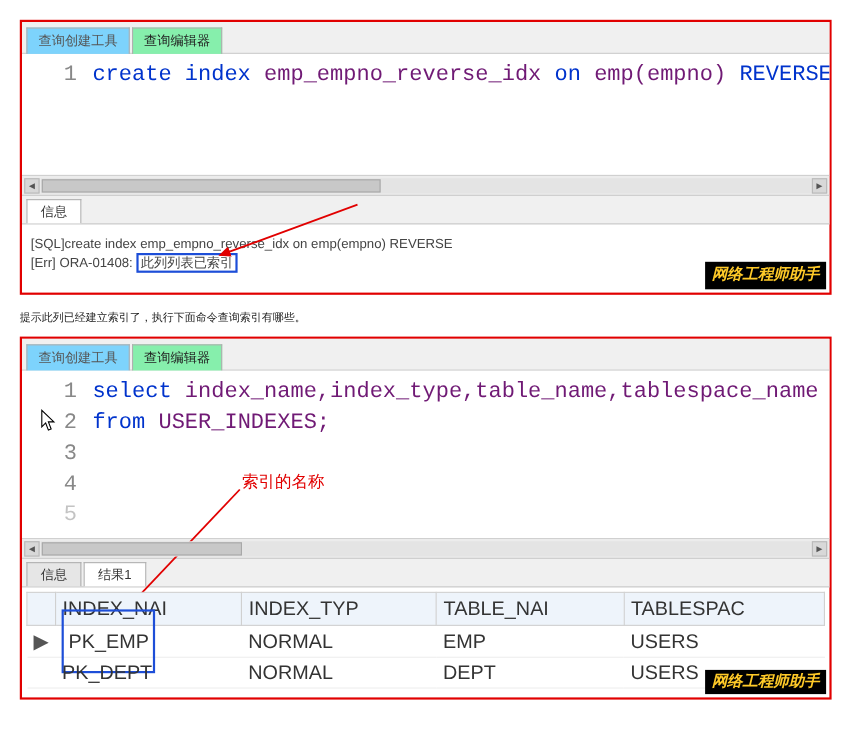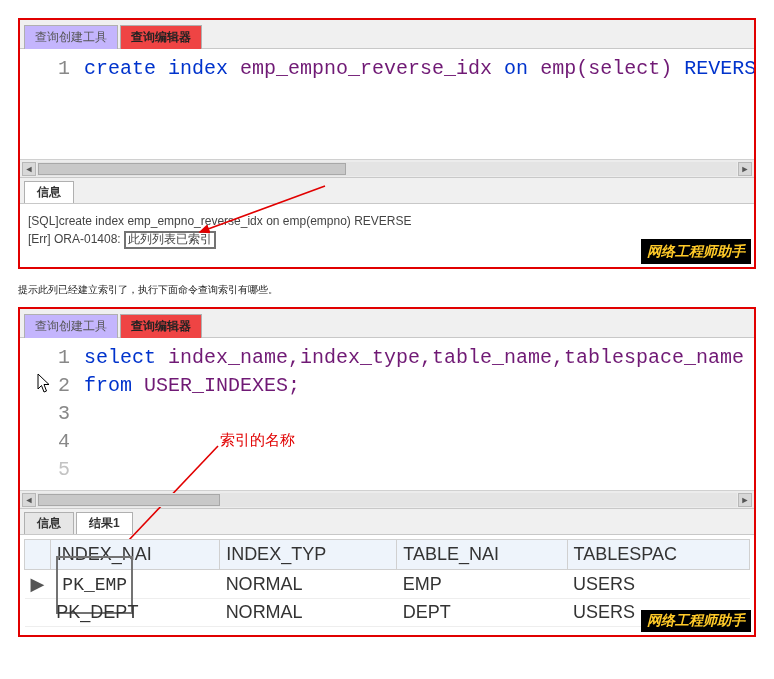--- a/index.html
+++ b/index.html
@@ -22,30 +22,29 @@
     align-items: flex-end;
     padding: 4px 4px 0 4px;
     background: #f0f0f0;
     border-bottom: 1px solid #c8c8c8;
   }
   .tab {
     border: 1px solid #b0b0b0;
     border-bottom: none;
     padding: 3px 10px;
     font-size: 12px;
-    background: #c4b5fd;
+    background: #7dd3fc;
     color: #555;
     margin-right: 2px;
     position: relative;
     top: 1px;
   }
   .tab.active {
-    background: #ef4444;
+    background: #86efac;
     color: #222;
-    font-weight: bold;
   }
   .code-area {
     display: flex;
     background: #fff;
     font-family: Consolas, "Courier New", monospace;
     font-size: 20px;
     line-height: 1.4;
     min-height: 100px;
   }
   .line-numbers {
@@ -95,42 +94,40 @@
     background: #c8c8c8;
     border: 1px solid #a8a8a8;
   }
   .sub-tabs {
     display: flex;
     align-items: flex-end;
     padding: 3px 4px 0 4px;
     border-top: 1px solid #c8c8c8;
     border-bottom: 1px solid #c8c8c8;
     background: #f0f0f0;
-    font-weight: bold;
   }
   .sub-tab {
     border: 1px solid #b0b0b0;
     border-bottom: none;
     padding: 2px 12px;
     font-size: 12px;
     background: #fff;
     color: #333;
     margin-right: 2px;
   }
   .msg-area {
     padding: 8px 8px 10px 8px;
     font-size: 12px;
     color: #444;
     line-height: 1.5;
     position: relative;
   }
   .red-box {
-    border: 2px solid #737373;
+    border: 2px solid #1d4ed8;
     padding: 0 2px;
-    font-family: Liberation Mono, monospace;
   }
   .watermark {
     position: absolute;
     right: 3px;
     bottom: 3px;
     background: #000;
     color: #ffca28;
     font-size: 14px;
     font-family: "SimHei","Microsoft YaHei";
     font-weight: bold;
@@ -192,21 +189,21 @@
 <div class="panel" style="margin-bottom:0;">
   <div class="tabs">
     <div class="tab">查询创建工具</div>
     <div class="tab active">查询编辑器</div>
   </div>
 
   <div class="code-area" style="min-height:110px;">
     <div class="line-numbers">
       <div>1</div>
     </div>
-    <div class="code-text"><span class="kw">create index</span> <span class="ident">emp_empno_reverse_idx</span> <span class="kw">on</span> <span class="ident">emp(select)</span> <span class="caps">REVERSE</span></div>
+    <div class="code-text"><span class="kw">create index</span> <span class="ident">emp_empno_reverse_idx</span> <span class="kw">on</span> <span class="ident">emp(empno)</span> <span class="caps">REVERSE</span></div>
   </div>
 
   <div class="hscroll">
     <div class="arrow">◄</div>
     <div class="track">
       <div class="thumb" style="left:1px; width:44%;"></div>
     </div>
     <div class="arrow">►</div>
   </div>
 

